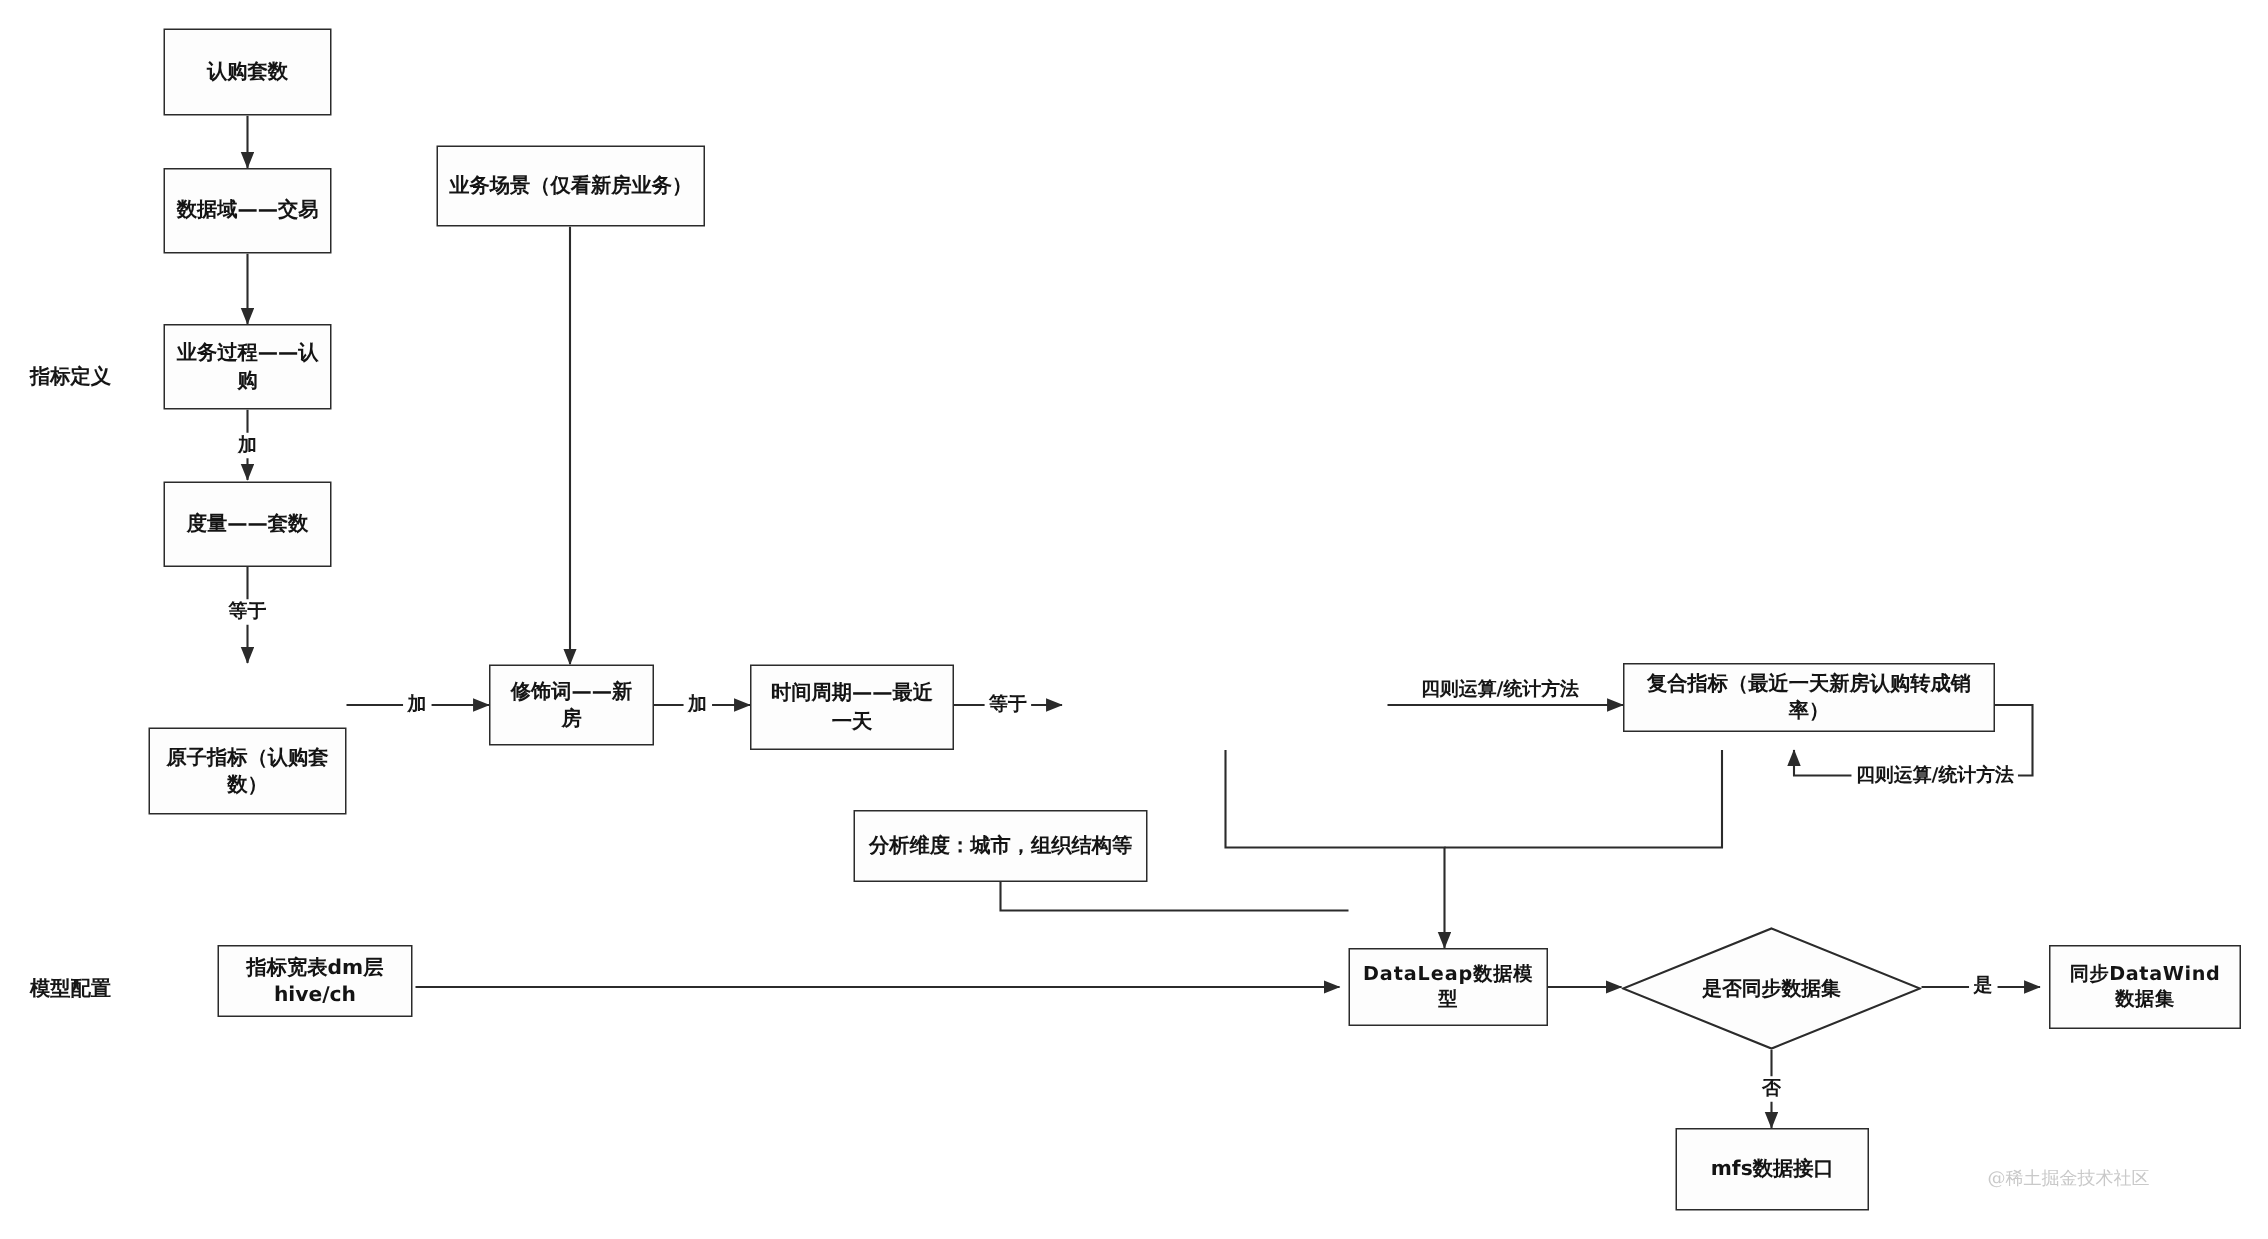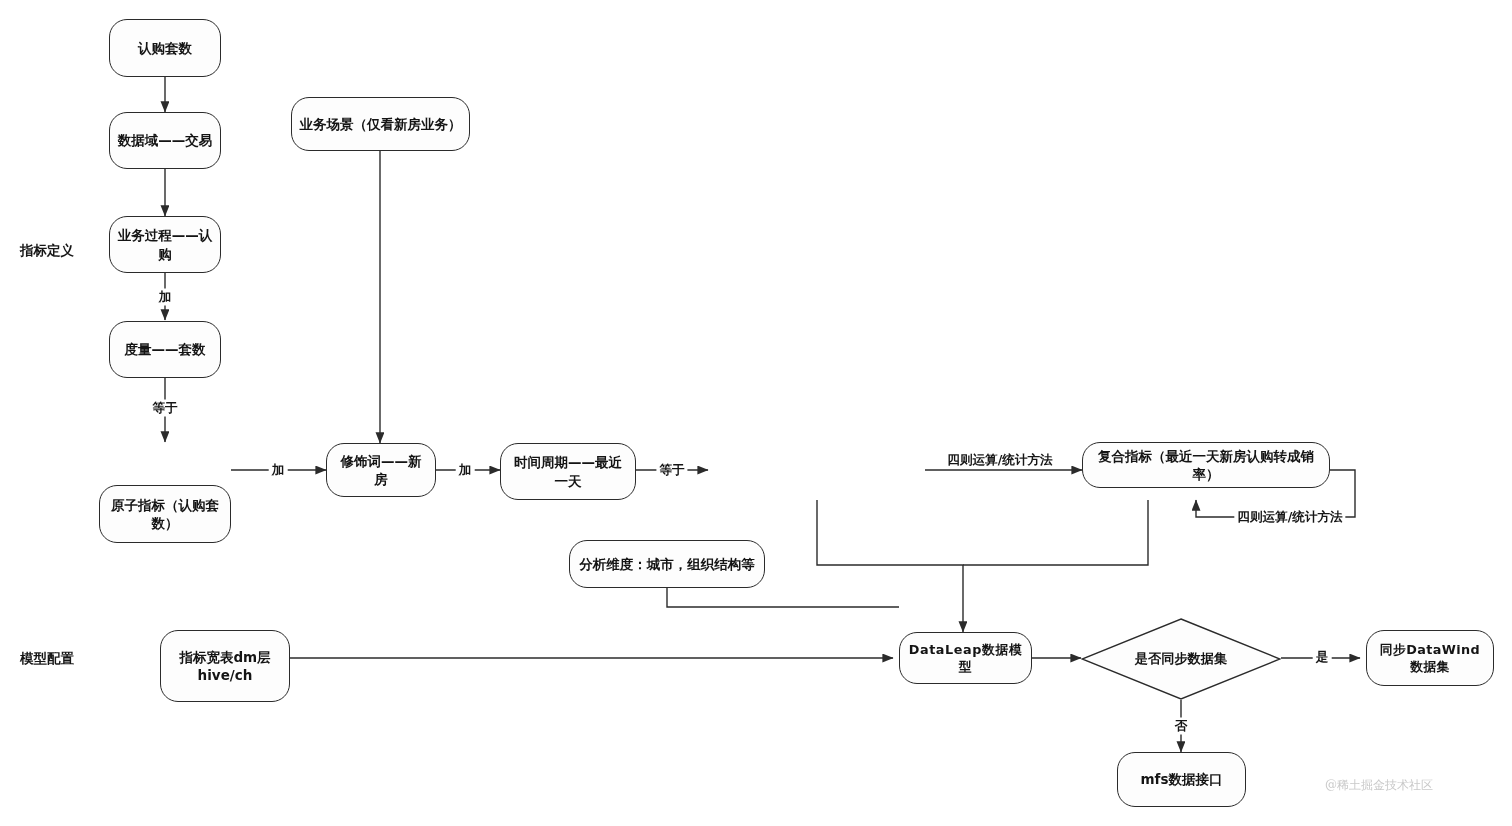--- a/index.html
+++ b/index.html
@@ -20,21 +20,21 @@
     left: 0;
     top: 0;
     width: 1512px;
     height: 826px;
     pointer-events: none;
   }
   .node {
     position: absolute;
     box-sizing: border-box;
     border: 1.4px solid #2b2b2b;
-    border-radius: 18px;
+    border-radius: 0;
     background: #fdfdfd;
     display: flex;
     align-items: center;
     justify-content: center;
     text-align: center;
     color: #141414;
     font-size: 13.5px;
     line-height: 1.35;
     padding: 4px 7px;
     font-weight: 600;
@@ -140,21 +140,21 @@
 
   <div class="node" style="left:326px; top:443px; width:110px; height:54px;">修饰词——新房</div>
 
   <div class="node" style="left:500px; top:443px; width:136px; height:57px;">时间周期——最近一天</div>
 
 
   <div class="node" style="left:1082px; top:442px; width:248px; height:46px;">复合指标（最近一天新房认购转成销率）</div>
 
   <div class="node" style="left:569px; top:540px; width:196px; height:48px;text-align:right;">分析维度：城市，组织结构等</div>
 
-  <div class="node" style="left:160px; top:630px; width:130px; height:72px; white-space:pre-line;">指标宽表dm层
+  <div class="node" style="left:145px; top:630px; width:130px; height:48px; white-space:pre-line;">指标宽表dm层
 hive/ch</div>
 
   <div class="node small" style="left:899px; top:632px; width:133px; height:52px; letter-spacing:0.6px;">DataLeap数据模型</div>
 
   <div class="diamond-wrap" style="left:1081px; top:618px; width:200px; height:82px;">
     <svg width="200" height="82" viewBox="0 0 200 82">
       <polygon points="100,1 199,41 100,81 1,41" fill="#fdfdfd" stroke="#2b2b2b" stroke-width="1.4"></polygon>
     </svg>
     <span class="diamond-text">是否同步数据集</span>
   </div>

